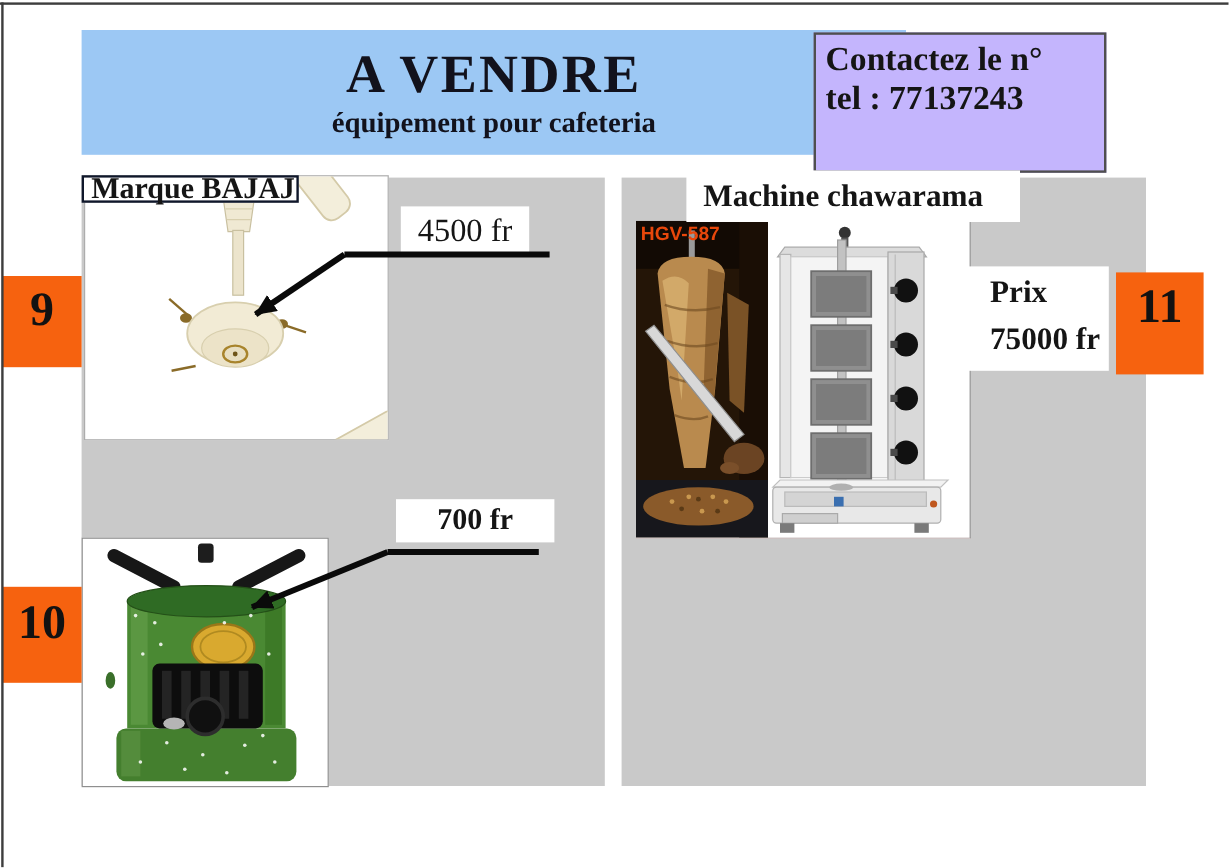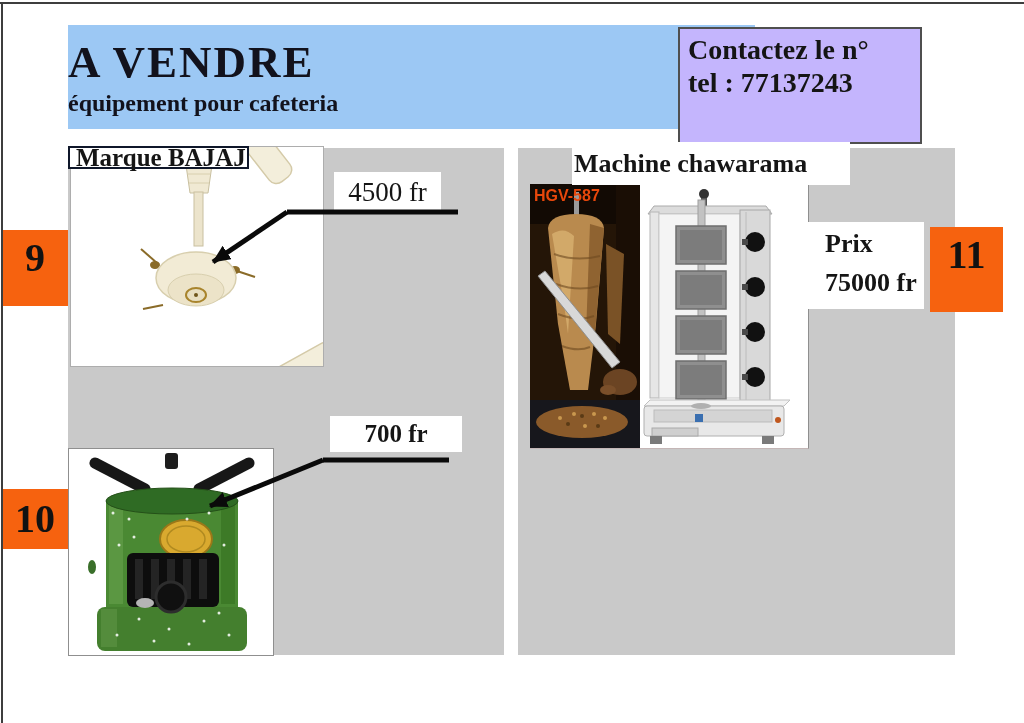--- a/index.html
+++ b/index.html
@@ -4,21 +4,21 @@
 <style>
   html,body{margin:0;padding:0;background:#ffffff;}
   .page{position:relative;width:1024px;height:723px;background:#ffffff;overflow:hidden;
         font-family:"Liberation Serif", serif;color:#151515;}
   .abs{position:absolute;}
   .hairline-top{left:0;top:2px;width:1024px;height:2px;background:#3d3d3d;z-index:6;}
   .hairline-left{left:1px;top:2px;width:2px;height:721px;background:#3d3d3d;z-index:6;}
 
   
   .header-box{left:68px;top:25px;width:687px;height:104px;background:#9CC8F4;
-rder:1px solid #46546b;display:flex;flex-direction:column;align-items:flex-start;
+rder:1px solid #46546b;display:flex;flex-direction:column;align-items:center;
               justify-content:center;z-index:3;}
   .header-title{font-size:45px;font-weight:bold;letter-spacing:2px;line-height:1;color:#12121c;}
   .header-subtitle{font-size:24px;font-weight:bold;margin-top:6px;line-height:1;color:#12121c;}
   .contact-box{left:678px;top:27px;width:244px;height:117px;background:#c4b5fd;
                border:2px solid #4f4f4f;box-sizing:border-box;padding:4px 0 0 8px;z-index:3;}
   .contact-line{font-size:28px;font-weight:bold;line-height:1.18;}
 
   
   .panel{background:#C9C9C9;z-index:1;}
   .panel-left{left:68px;top:148px;width:436px;height:507px;}
@@ -31,35 +31,35 @@
   .fan-box{left:70px;top:146px;width:254px;height:221px;background:#fff;
            border:1px solid #adadad;box-sizing:border-box;z-index:2;}
   .stove-box{left:68px;top:448px;width:206px;height:208px;background:#fff;
              border:1px solid #8f8f8f;box-sizing:border-box;z-index:2;}
   .price-tag{background:#ffffff;display:flex;align-items:center;justify-content:center;z-index:3;}
   .price-fan{left:334px;top:172px;width:107px;height:41px;font-size:27px;font-weight:normal;}
   .price-stove{left:330px;top:416px;width:132px;height:36px;font-size:25px;font-weight:bold;}
 
   
   .machine-label{left:572px;top:142px;width:278px;height:43px;background:#fff;display:flex;
-                 align-items:center;padding-left:2px;box-sizing:border-box;z-index:3;}
+                 align-items:center;padding-left:14px;box-sizing:border-box;z-index:3;}
   .machine-label span{font-size:26px;font-weight:bold;}
   .machine-image{left:530px;top:184px;width:278px;height:264px;background:#ffffff;
                  border-right:1px solid #8f8f8f;border-bottom:1px solid #c4b6b6;z-index:2;}
   .hgv-code{left:4px;top:3px;font-family:"Liberation Sans",sans-serif;font-size:16px;
             font-weight:bold;color:#e8470b;z-index:3;}
   .prix-box{left:803px;top:222px;width:121px;height:87px;background:#fff;box-sizing:border-box;
             padding:2px 0 0 10px;z-index:3;}
   .prix-box div{font-size:26px;font-weight:bold;line-height:1.5;margin-left:12px;}
 
   
   .tag{background:#F6620F;color:#121212;display:flex;justify-content:center;
        align-items:flex-start;font-weight:bold;line-height:1;z-index:5;}
   .tag-9{left:2px;top:230px;width:66px;height:76px;font-size:40px;padding-top:8px;box-sizing:border-box;}
-  .tag-10{left:2px;top:489px;width:66px;height:60px;font-size:40px;padding-top:10px;box-sizing:border-box;}
+  .tag-10{left:2px;top:489px;width:66px;height:80px;font-size:40px;padding-top:10px;box-sizing:border-box;}
   .tag-11{left:930px;top:227px;width:73px;height:85px;font-size:40px;padding-top:8px;box-sizing:border-box;}
 
   .arrow-svg{z-index:4;overflow:visible;}
   svg{display:block;}
 </style>
 </head>
 <body>
 
 <div class="page">
 

